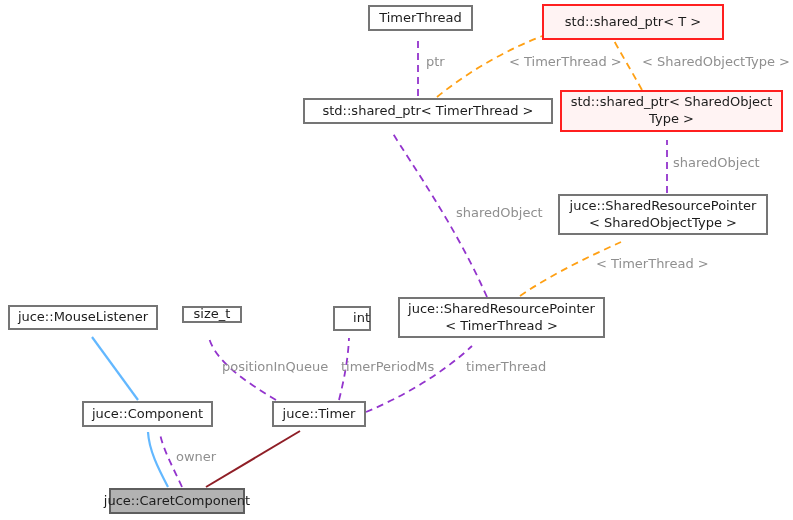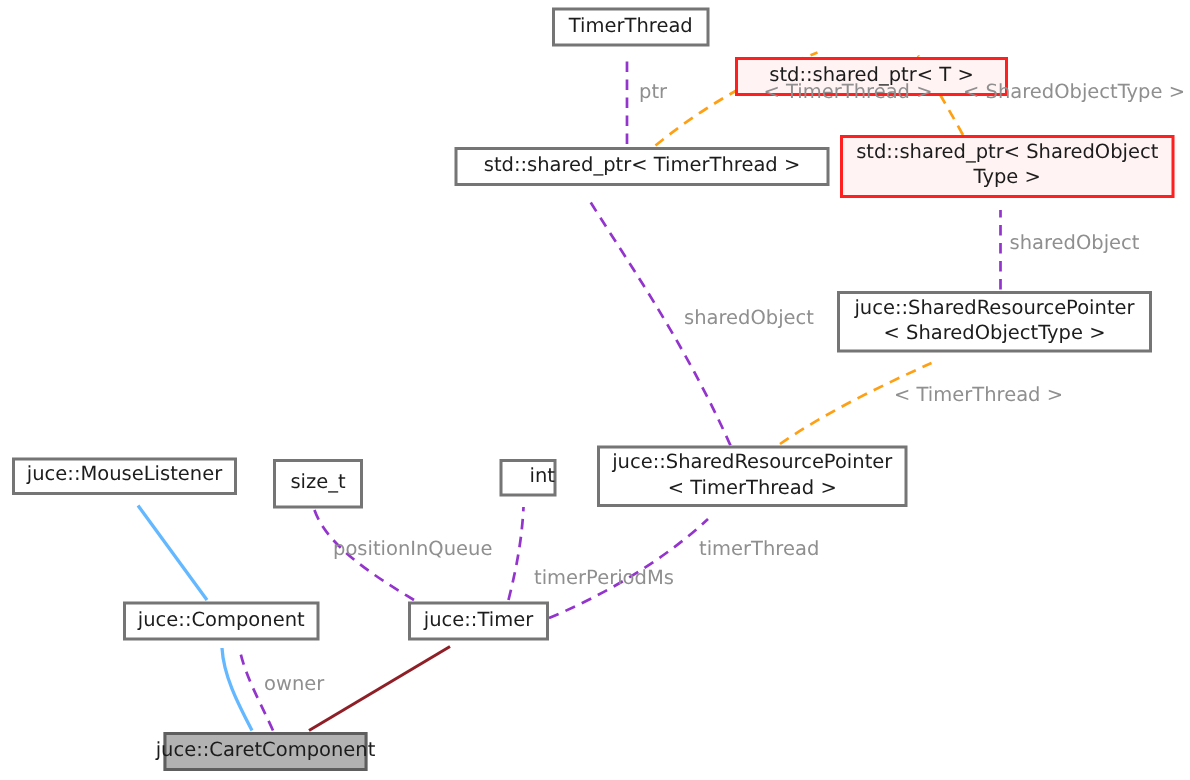--- a/index.html
+++ b/index.html
@@ -76,21 +76,21 @@
     <path class="public" d="M138,400 L92,337" marker-end="url(#arr-public)"></path>
     <path class="public" d="M168,487 C158,468 149,450 148,432" marker-end="url(#arr-public)"></path>
 
     <path class="private" d="M206,487 L300,431" marker-end="url(#arr-private)"></path>
   </svg>
 
   <div class="node" style="left:368px;top:5px;width:105px;height:26px;">
     <span>TimerThread</span>
   </div>
 
-  <div class="node node--highlight" style="left:490px;top:4px;width:182px;height:26px;margin-top:34px;">
+  <div class="node node--highlight" style="left:542px;top:4px;width:182px;height:36px;">
     <span>std::shared_ptr&lt; T &gt;</span>
   </div>
 
   <div class="node" style="left:303px;top:98px;width:250px;height:26px;">
     <span>std::shared_ptr&lt; TimerThread &gt;</span>
   </div>
 
   <div class="node node--highlight" style="left:560px;top:90px;width:223px;height:42px;">
     <span>std::shared_ptr&lt; SharedObject</span>
     <span>Type &gt;</span>
@@ -103,21 +103,21 @@
 
   <div class="node" style="left:398px;top:297px;width:207px;height:41px;">
     <span>juce::SharedResourcePointer</span>
     <span>&lt; TimerThread &gt;</span>
   </div>
 
   <div class="node" style="left:8px;top:305px;width:150px;height:25px;">
     <span>juce::MouseListener</span>
   </div>
 
-  <div class="node" style="left:182px;top:306px;width:60px;height:33px;">
+  <div class="node" style="left:182px;top:306px;width:60px;height:17px;">
     <span>size_t</span>
   </div>
 
   <div class="node" style="left:333px;top:306px;width:38px;height:25px;padding-left:19px;">
     <span>int</span>
   </div>
 
   <div class="node" style="left:82px;top:401px;width:131px;height:26px;">
     <span>juce::Component</span>
   </div>
@@ -130,17 +130,17 @@
     <span>juce::CaretComponent</span>
   </div>
 
   <span class="edge-label" style="left:426px;top:54px;">ptr</span>
   <span class="edge-label" style="left:509px;top:54px;">&lt; TimerThread &gt;</span>
   <span class="edge-label" style="left:642px;top:54px;">&lt; SharedObjectType &gt;</span>
   <span class="edge-label" style="left:673px;top:155px;">sharedObject</span>
   <span class="edge-label" style="left:596px;top:256px;">&lt; TimerThread &gt;</span>
   <span class="edge-label" style="left:456px;top:205px;">sharedObject</span>
   <span class="edge-label" style="left:222px;top:359px;">positionInQueue</span>
-  <span class="edge-label" style="left:356px;top:359px;margin-top:19px;">timerPeriodMs</span>
+  <span class="edge-label" style="left:341px;top:359px;">timerPeriodMs</span>
   <span class="edge-label" style="left:466px;top:359px;">timerThread</span>
   <span class="edge-label" style="left:176px;top:449px;">owner</span>
 
 </div>
 
 </body></html>

